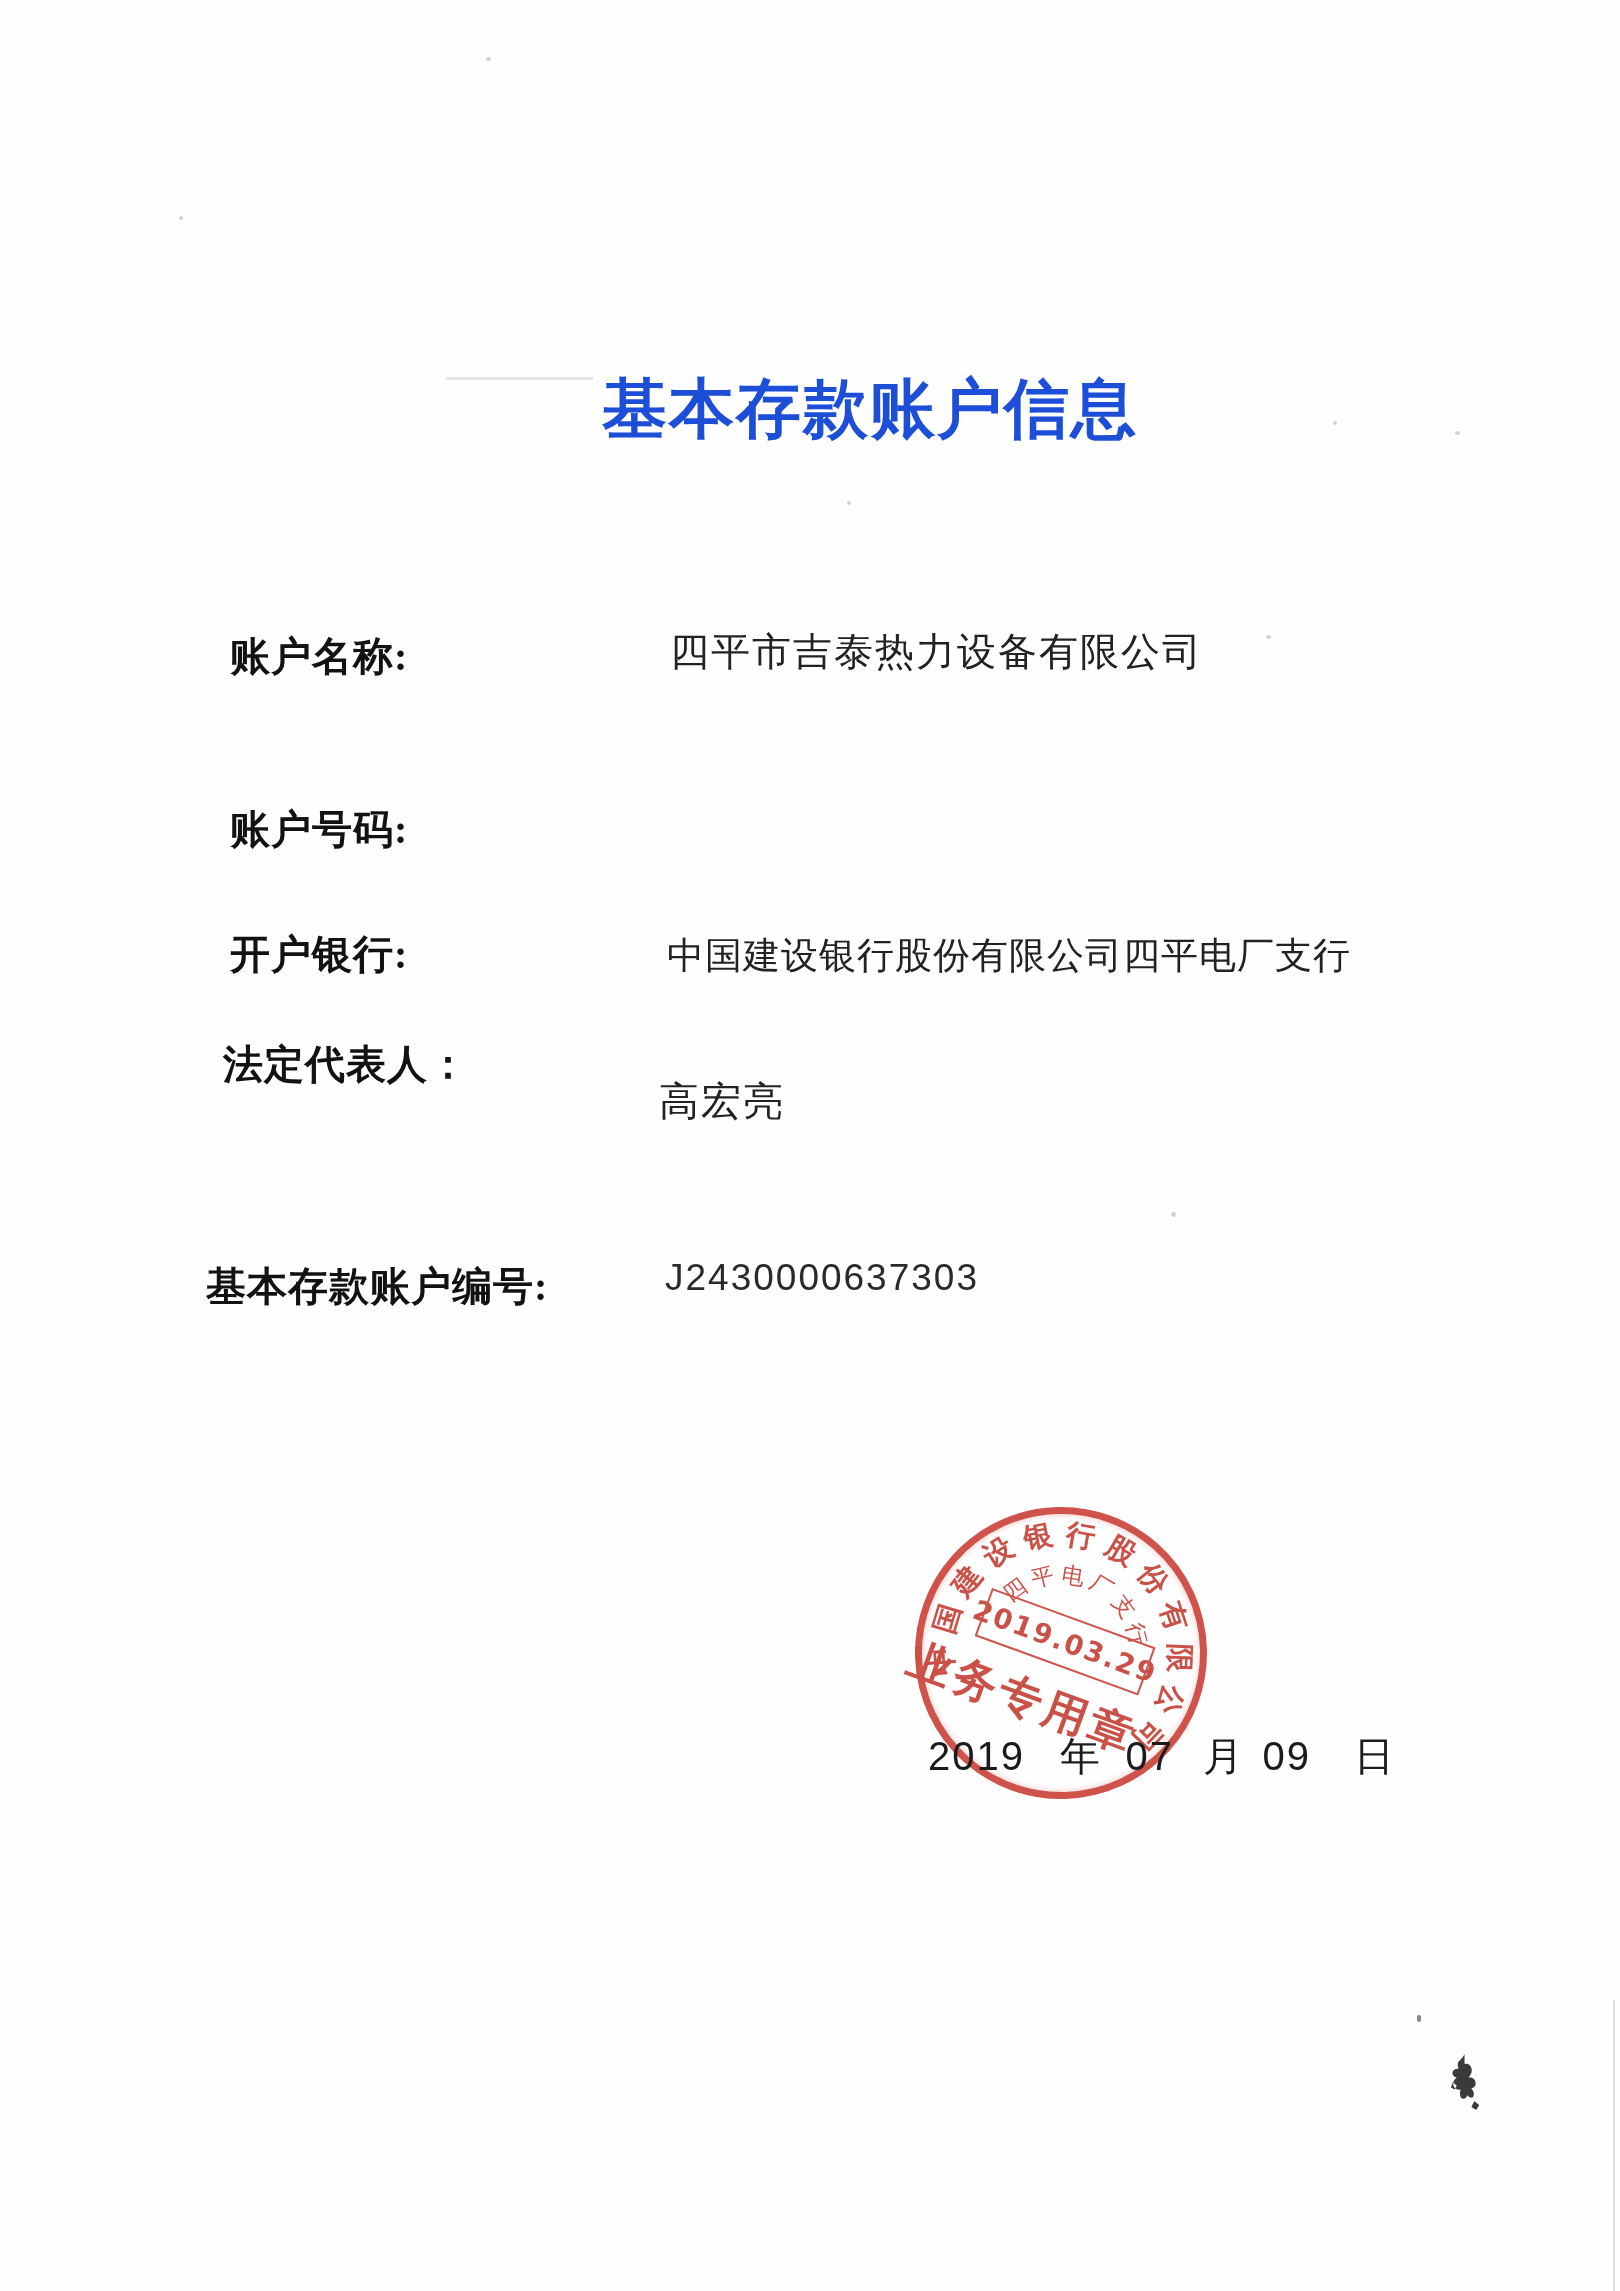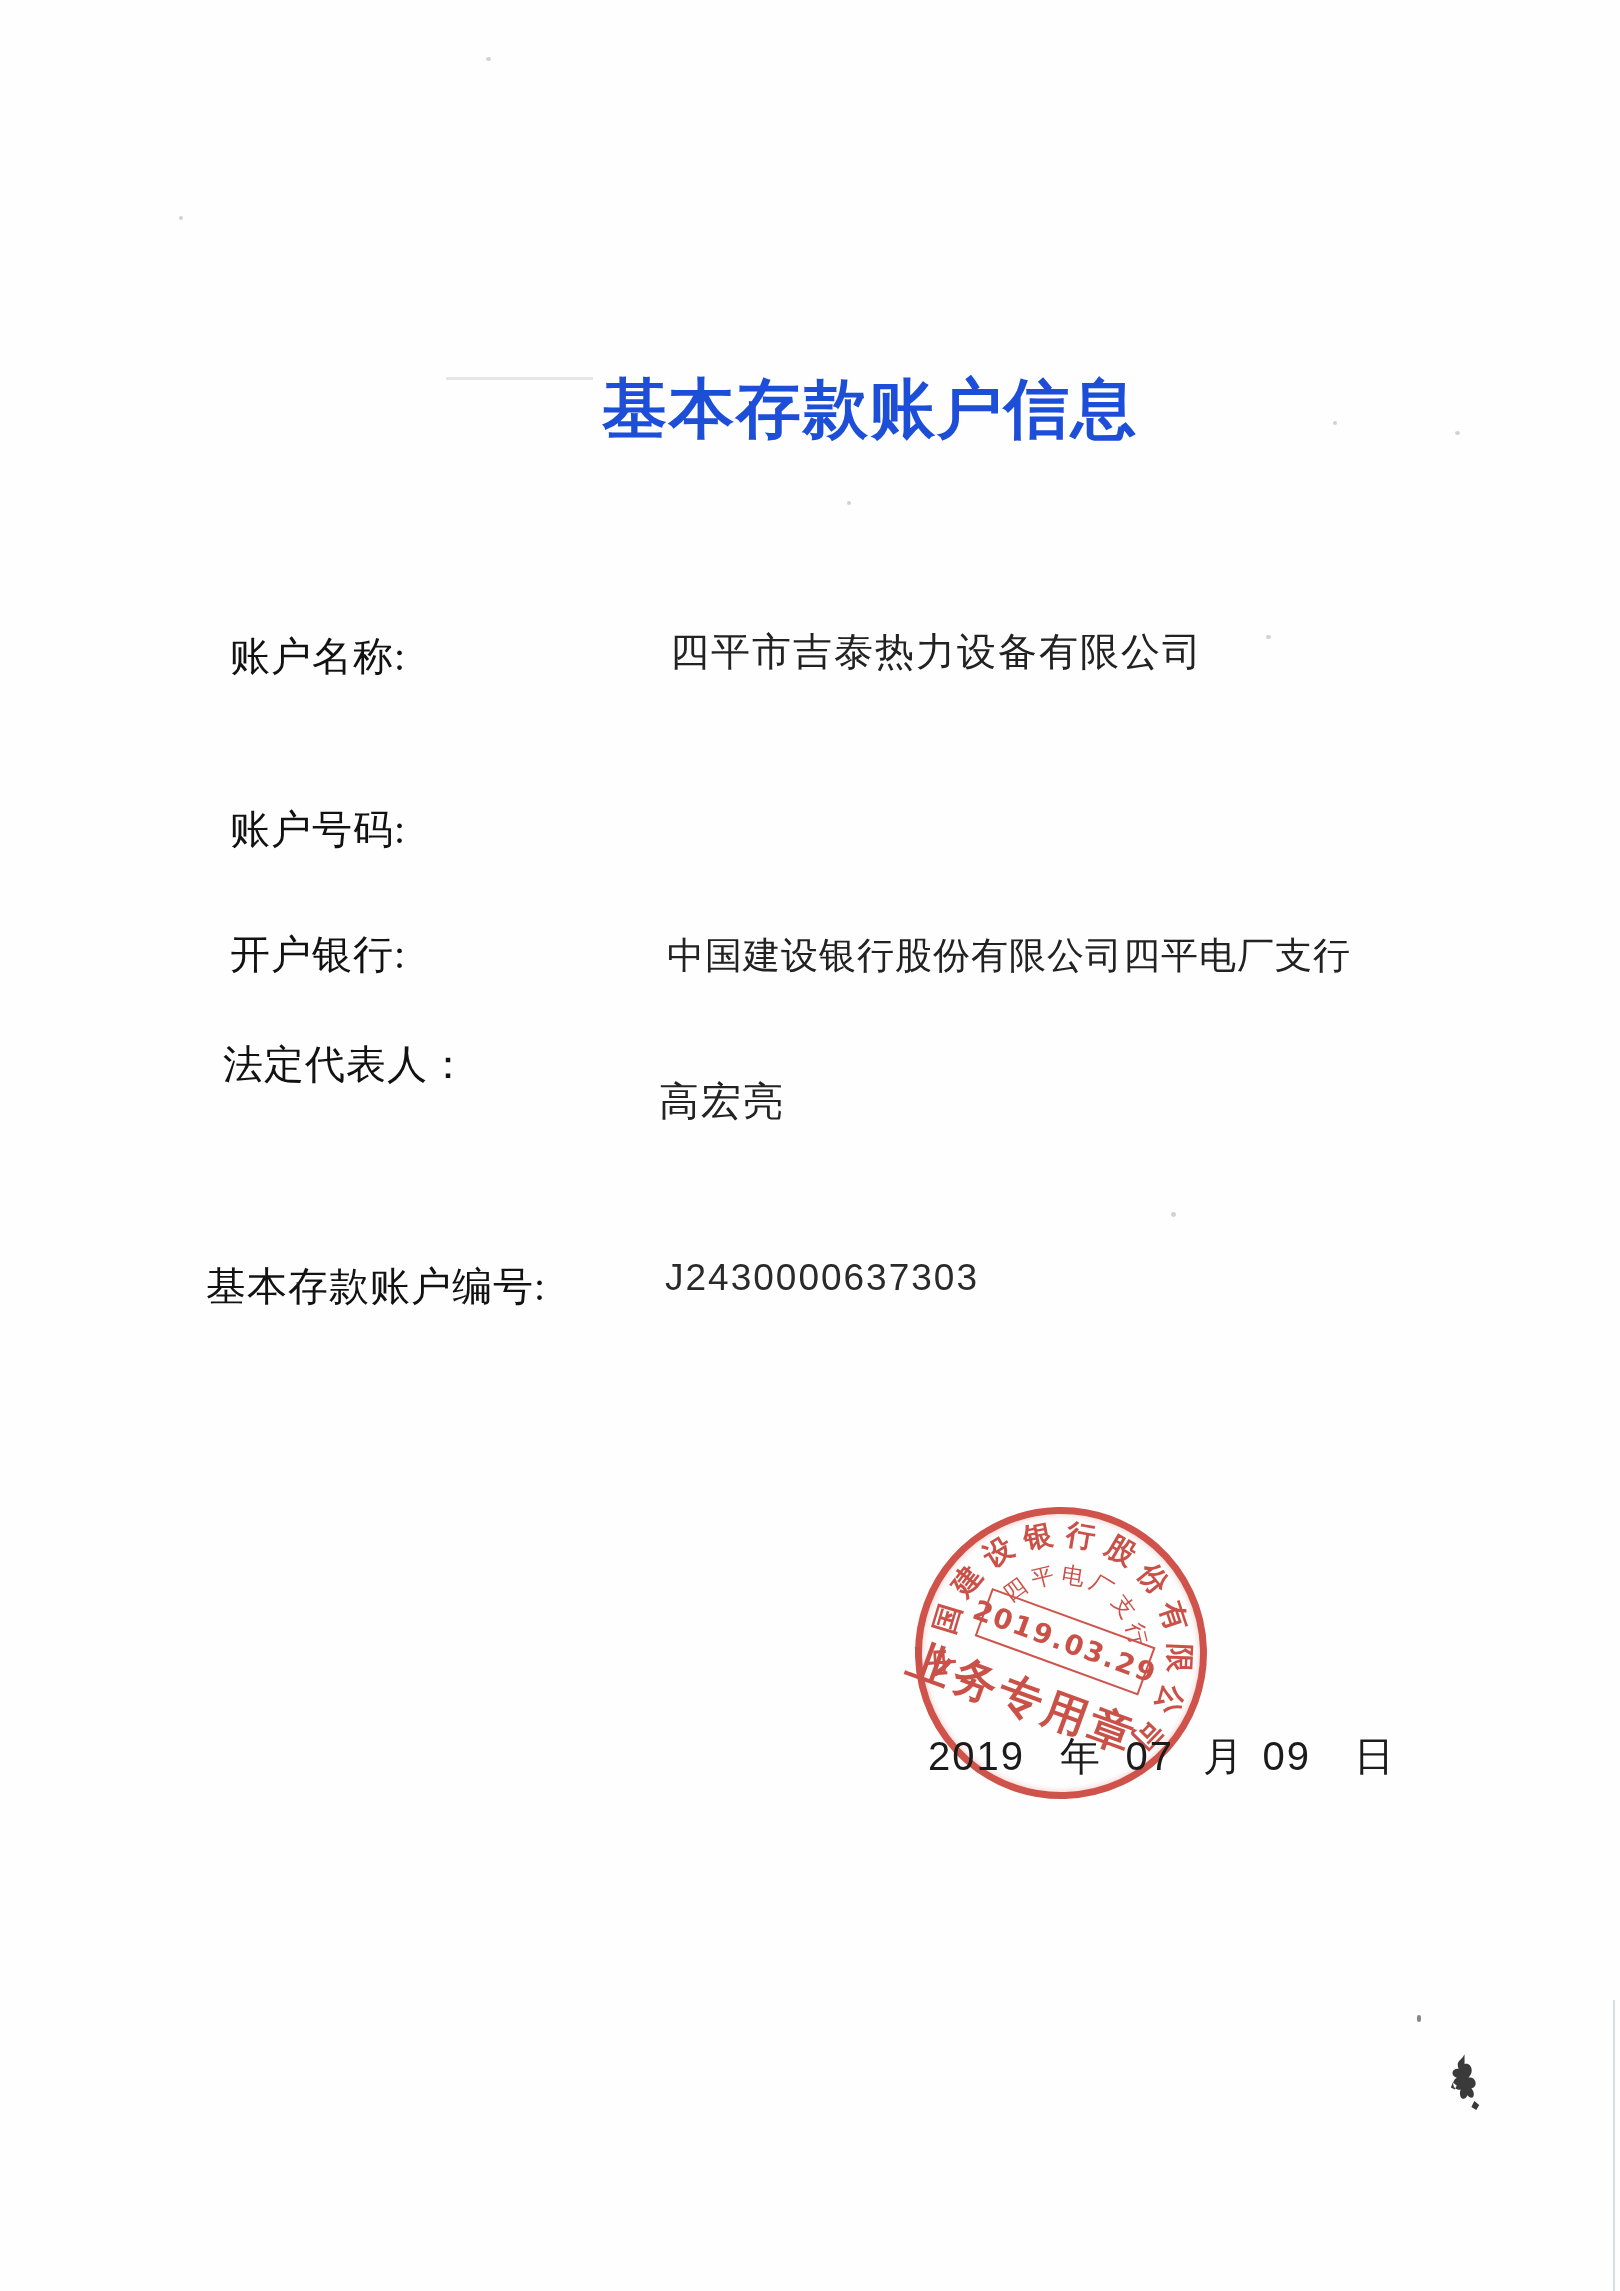--- a/index.html
+++ b/index.html
@@ -8,21 +8,21 @@
     position:relative; width:1620px; height:2292px;
     background:#fefefe; overflow:hidden;
     color:#1c1c1c;
   }
   .doc-title {
     position:absolute; left:602px; top:365px; width:549px;
     font-size:65px; font-weight:700; letter-spacing:2px; color:#1d4ed8;
     font-family:"Liberation Serif","DejaVu Serif",serif;
   }
   .field-label {
-    position:absolute; font-size:40px; font-weight:400; color:#121212;
+    position:absolute; font-size:40px; font-weight:700; color:#121212;
     letter-spacing:1px; white-space:nowrap;
   }
   .field-value-cjk {
     position:absolute; font-size:39px; font-weight:400; color:#222;
     letter-spacing:2px; white-space:nowrap;
   }
   .field-value-num {
     position:absolute; font-family:"Liberation Sans","DejaVu Sans",sans-serif;
     font-size:41px; color:#2a2a2a; letter-spacing:2px; white-space:nowrap;
   }

